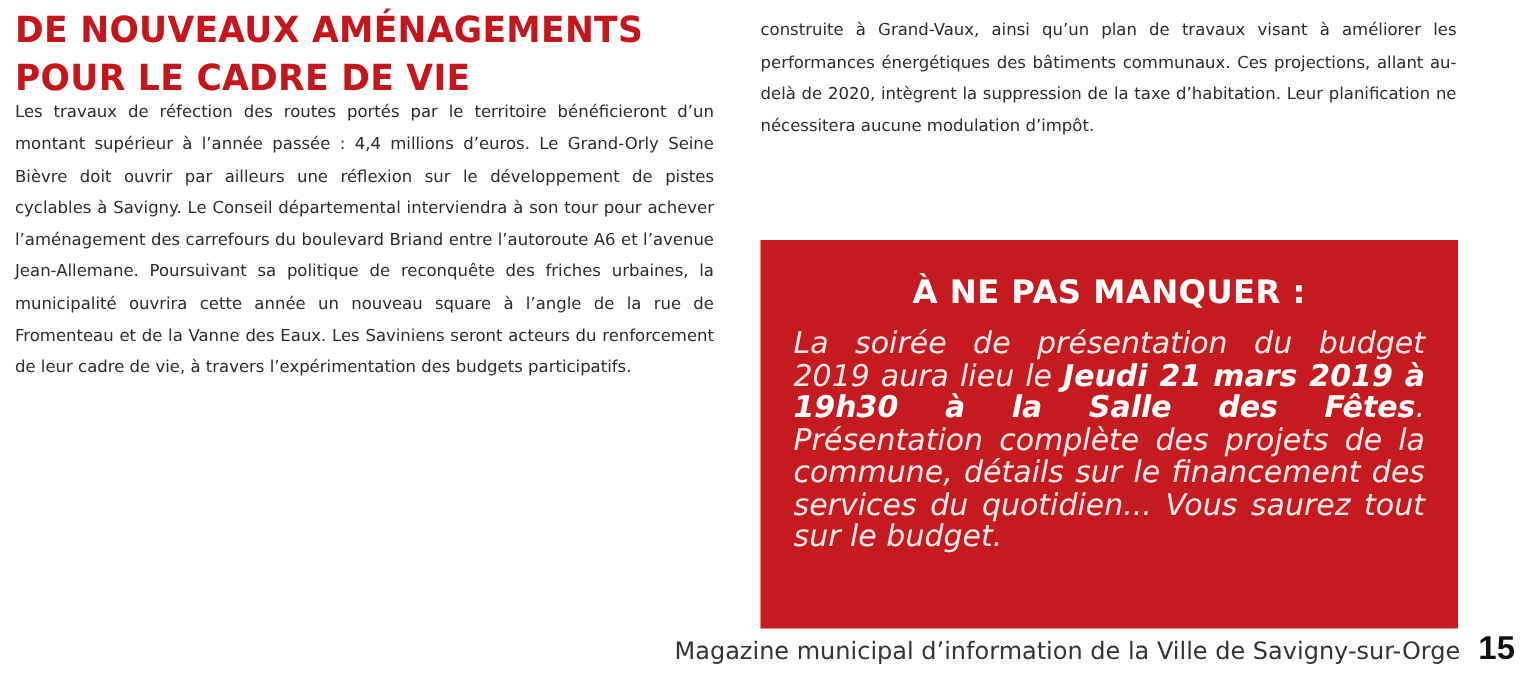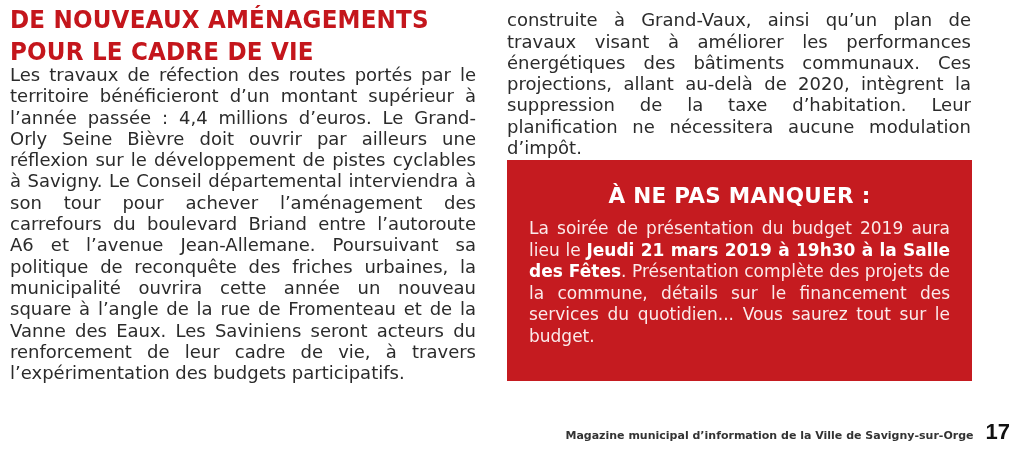--- a/index.html
+++ b/index.html
@@ -26,21 +26,21 @@
       line-height: 32px;
       letter-spacing: 0.2px;
       color: #c4161c;
       text-transform: uppercase;
       transform: scaleX(0.96);
       transform-origin: left top;
     }
     .heading span { display: block; white-space: nowrap; }
     .body-text {
       font-family: "DejaVu Sans", sans-serif;
-      font-size: 18px;
+      font-size: 11px;
       line-height: 21.3px;
       text-align: justify;
       letter-spacing: 0px;
       margin: 0;
       color: #2b2b2b;
     }
     .left-col {
       position: absolute;
       left: 10px;
       top: 64px;
@@ -56,63 +56,63 @@
       display: block;
       height: 21.3px;
       overflow: hidden;
       color: #2b2b2b;
     }
     .callout {
       position: absolute;
       left: 507px;
       top: 160px;
       width: 465px;
-      height: 221px;
+      height: 259px;
       background: #c51b20;
       color: #ffffff;
       box-sizing: border-box;
       padding: 22px 22px 0 22px;
     }
     .callout-title {
       margin: 0;
       text-align: center;
       font-family: "DejaVu Sans", sans-serif;
       font-weight: bold;
       font-size: 21.5px;
       line-height: 28px;
       letter-spacing: 0.3px;
       text-transform: uppercase;
     }
     .callout-title span { display: block; white-space: nowrap; }
     .callout-body {
       margin: 8px 0 12px 0;
       font-family: "DejaVu Sans", sans-serif;
-      font-size: 17px;
+      font-size: 20px;
       line-height: 21.5px;
       text-align: justify;
       color: #fbeaea;
+      font-style: italic;
     }
     .callout-body strong {
       font-weight: bold;
       color: #ffffff;
     }
     .footer {
       position: absolute;
       right: 14px;
       top: 419px;
       display: flex;
       align-items: baseline;
       gap: 12px;
     }
     .footer-text {
       font-family: "DejaVu Sans", sans-serif;
-      font-size: 11px;
+      font-size: 16px;
       color: #333333;
       white-space: nowrap;
-      font-weight: bold;
     }
     .page-number {
       font-family: "Liberation Sans", sans-serif;
       font-weight: bold;
       font-size: 22px;
       color: #111111;
     }
   </style>
 </head>
 <body>
@@ -133,14 +133,14 @@
 
 <div class="callout">
   <h3 class="callout-title">
     <span>À ne pas manquer :</span>
   </h3>
   <p class="callout-body"><span>La soirée de présentation du budget 2019 aura lieu le </span><strong>Jeudi 21 mars 2019 à 19h30 à la Salle des Fêtes</strong><span>. Présentation complète des projets de la commune, détails sur le financement des services du quotidien... Vous saurez tout sur le budget.</span></p>
 </div>
 
 <div class="footer">
   <span class="footer-text">Magazine municipal d’information de la Ville de Savigny-sur-Orge</span>
-  <span class="page-number">17</span>
+  <span class="page-number">15</span>
 </div>
 
 </body></html>

